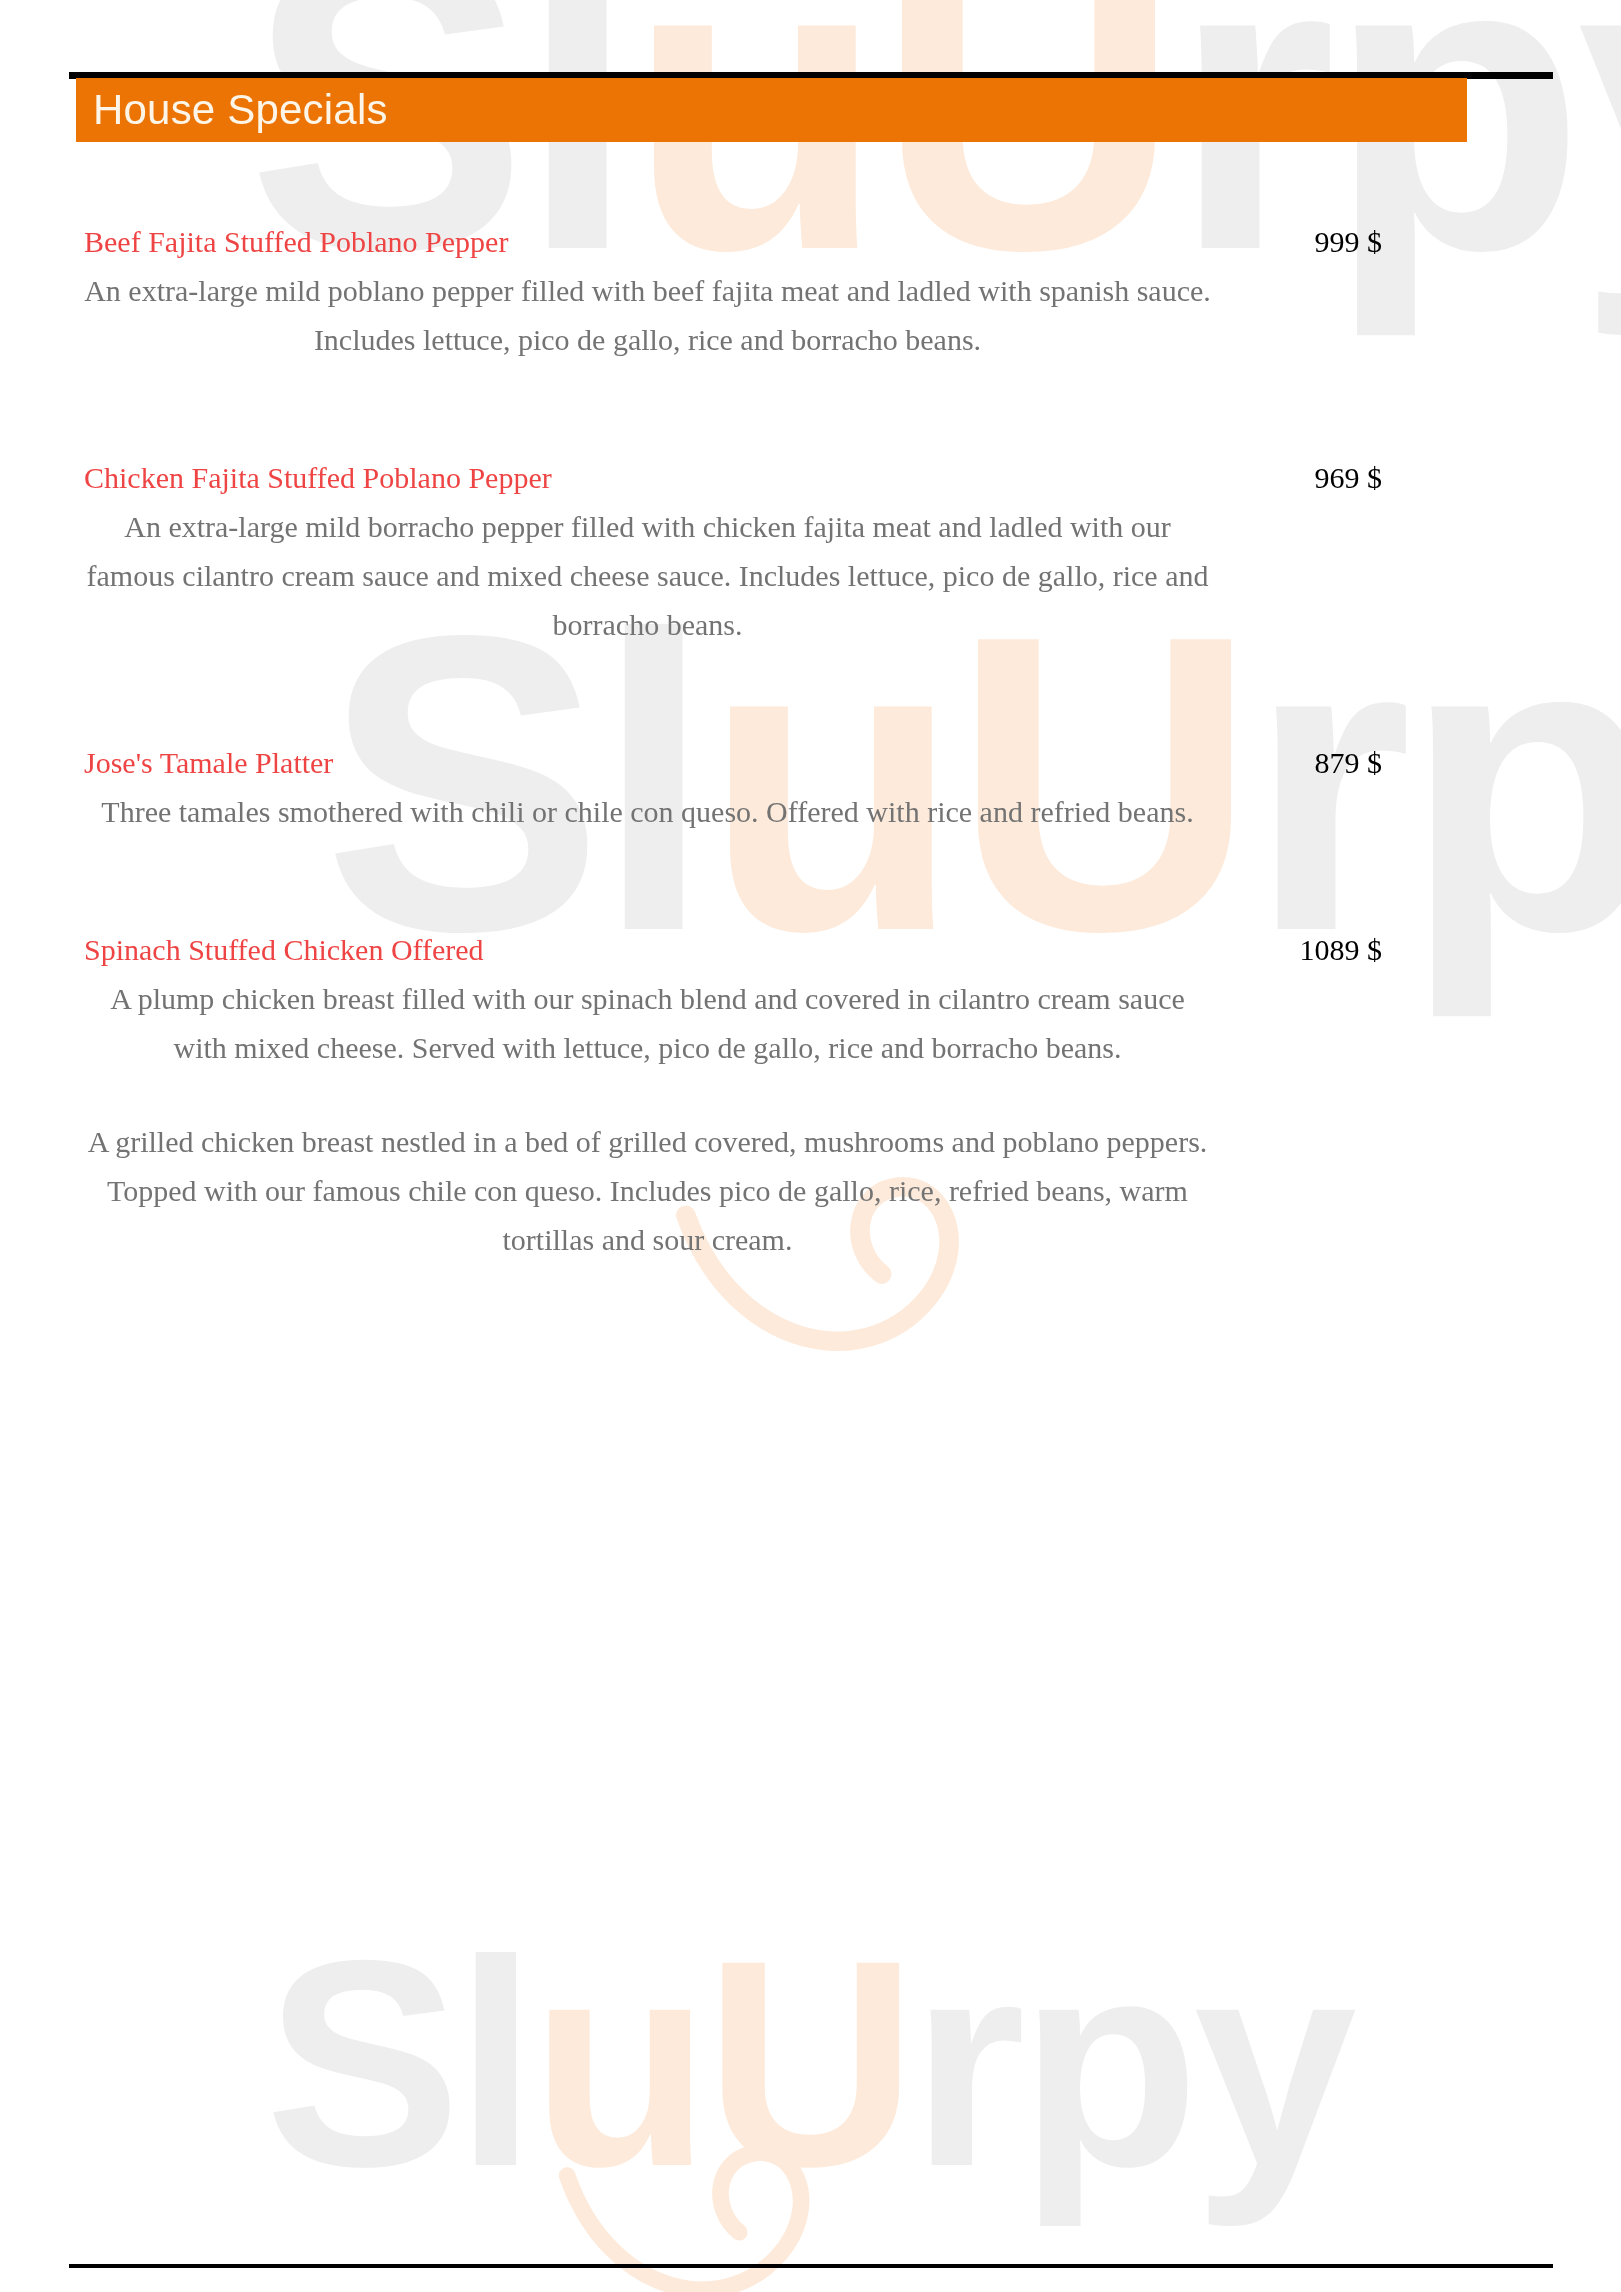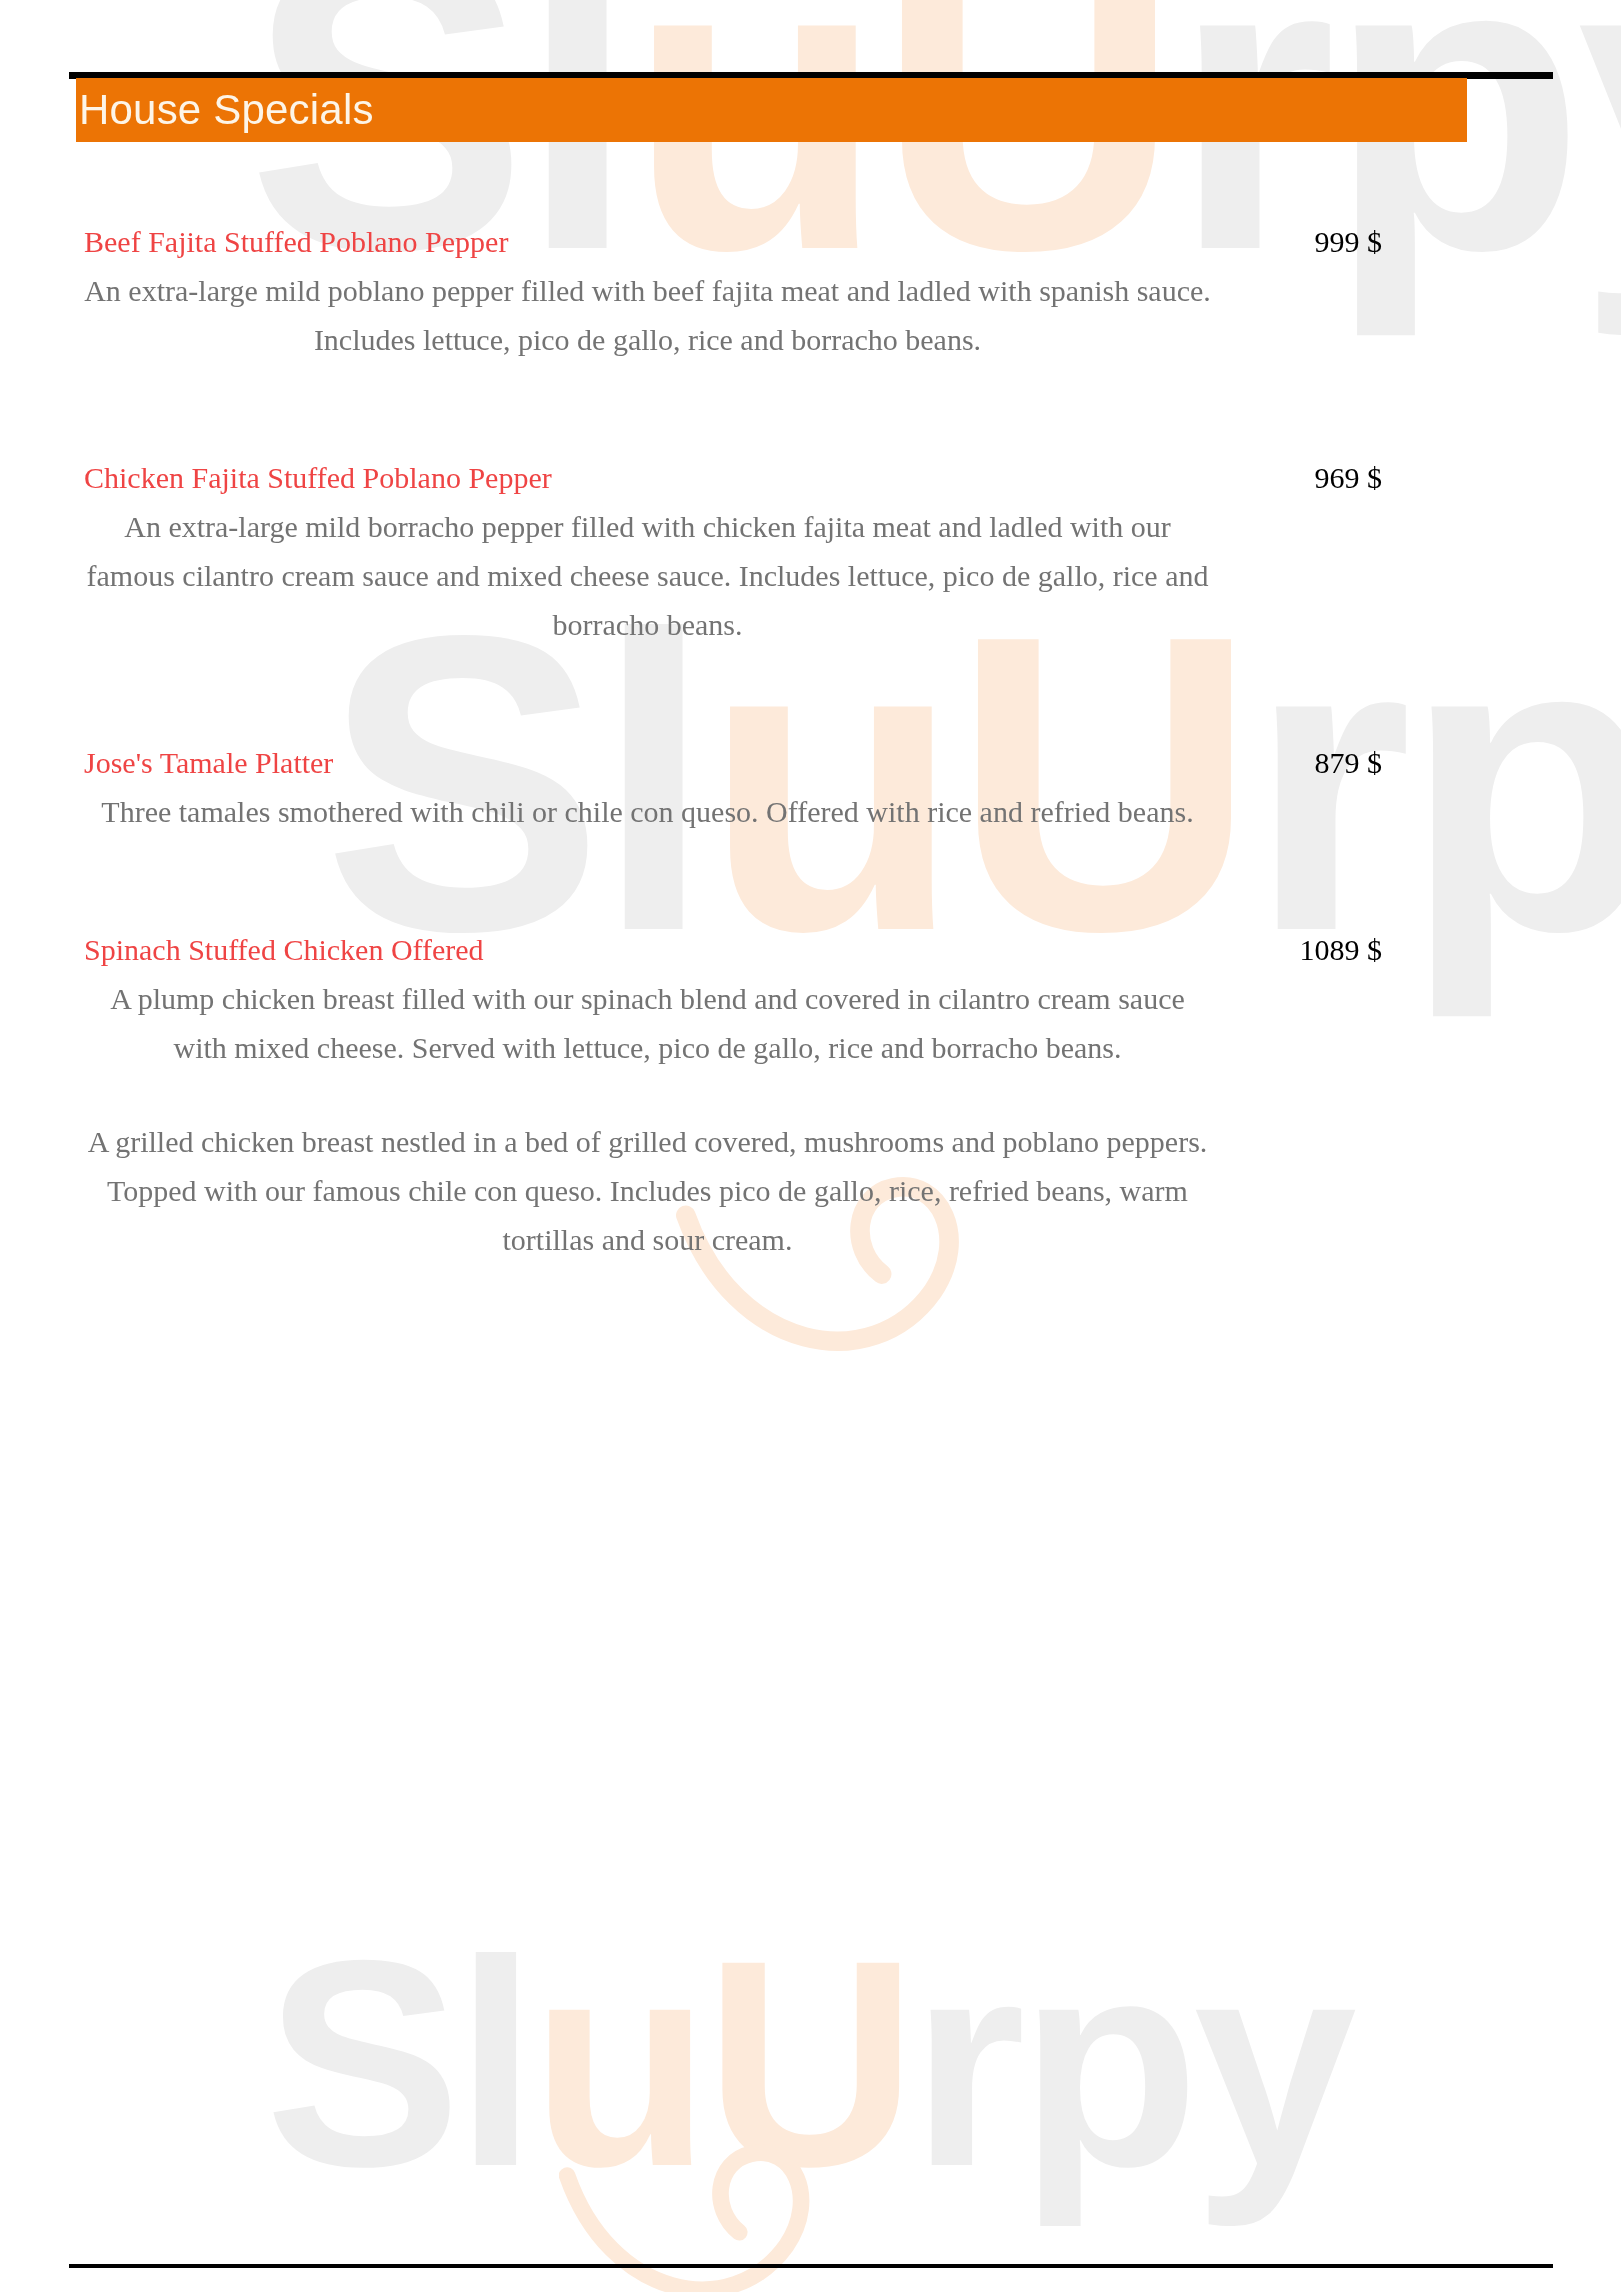--- a/index.html
+++ b/index.html
@@ -87,21 +87,21 @@
     height: 64px;
     background: #ec7405;
     display: flex;
     align-items: center;
   }
   .section-title {
     font-family: "Liberation Sans", sans-serif;
     font-size: 42px;
     font-weight: 400;
     color: #fdf5e8;
-    padding-left: 3px;
+    padding-left: 17px;
     line-height: 1;
     letter-spacing: 0.2px;
   }
 
   
   .menu-list {
     position: absolute;
     left: 84px;
     top: 173px;
     width: 1298px;

